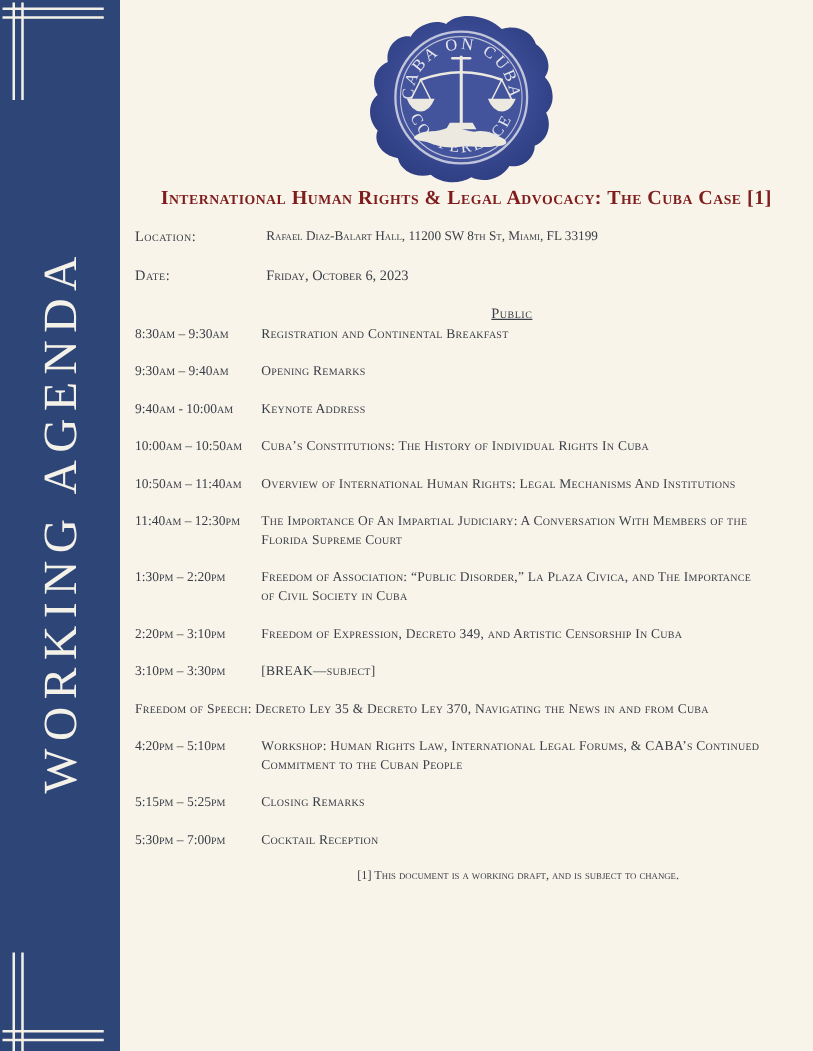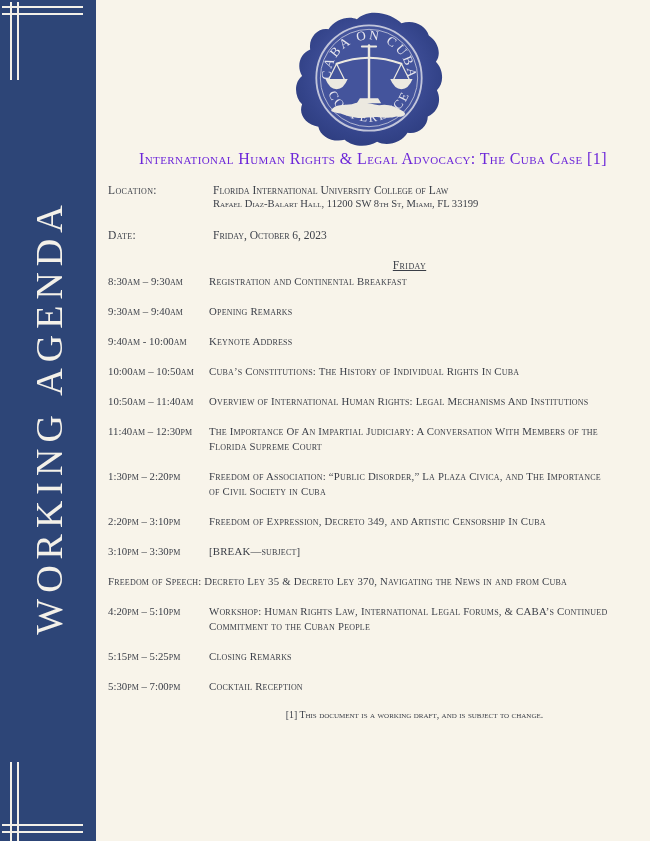--- a/index.html
+++ b/index.html
@@ -36,24 +36,24 @@
   }
 
   
   .seal{position:absolute;left:294px;top:9px;width:150px;height:138px;}
 
   
   .content{position:absolute;left:96px;top:150px;width:554px;}
   .title{
     margin:0 6px 0 6px;
     text-align:center;
-    font-size:16px;font-weight:normal;
+    font-size:16px;font-weight:bold;
     font-variant:small-caps;
     letter-spacing:0.4px;
-    color:#6d28d9;
+    color:#7f1d1d;
   }
   .meta{margin-top:15px;font-variant:small-caps;}
   .meta-row{display:flex;margin:0 28px 17px 12px;font-size:11.5px;line-height:14px;justify-content:center;}
   .meta-label{width:105px;flex-shrink:0;letter-spacing:0.4px;}
   .meta-value{flex:1;}
   .meta-line2{font-size:10.6px;}
 
   .prog-header{
     margin:1px 40px 3px 113px;
     text-align:center;
@@ -133,31 +133,30 @@
   </div>
 
   <div class="content">
 
     <h1 class="title">International Human Rights &amp; Legal Advocacy: The Cuba Case [1]</h1>
 
     <div class="meta">
       <div class="meta-row">
         <div class="meta-label">Location:</div>
         <div class="meta-value">
-          <div>Florida International University College of Law</div>
           <div class="meta-line2">Rafael Diaz-Balart Hall, 11200 SW 8th St, Miami, FL 33199</div>
         </div>
       </div>
       <div class="meta-row">
         <div class="meta-label">Date:</div>
         <div class="meta-value">Friday, October 6, 2023</div>
       </div>
     </div>
 
-    <div class="prog-header">Friday</div>
+    <div class="prog-header">Public</div>
 
     <div>
       <div class="prog-row">
         <div class="prog-time">8:30am – 9:30am</div>
         <div class="prog-desc">Registration and Continental Breakfast</div>
       </div>
       <div class="prog-row">
         <div class="prog-time">9:30am – 9:40am</div>
         <div class="prog-desc">Opening Remarks</div>
       </div>

